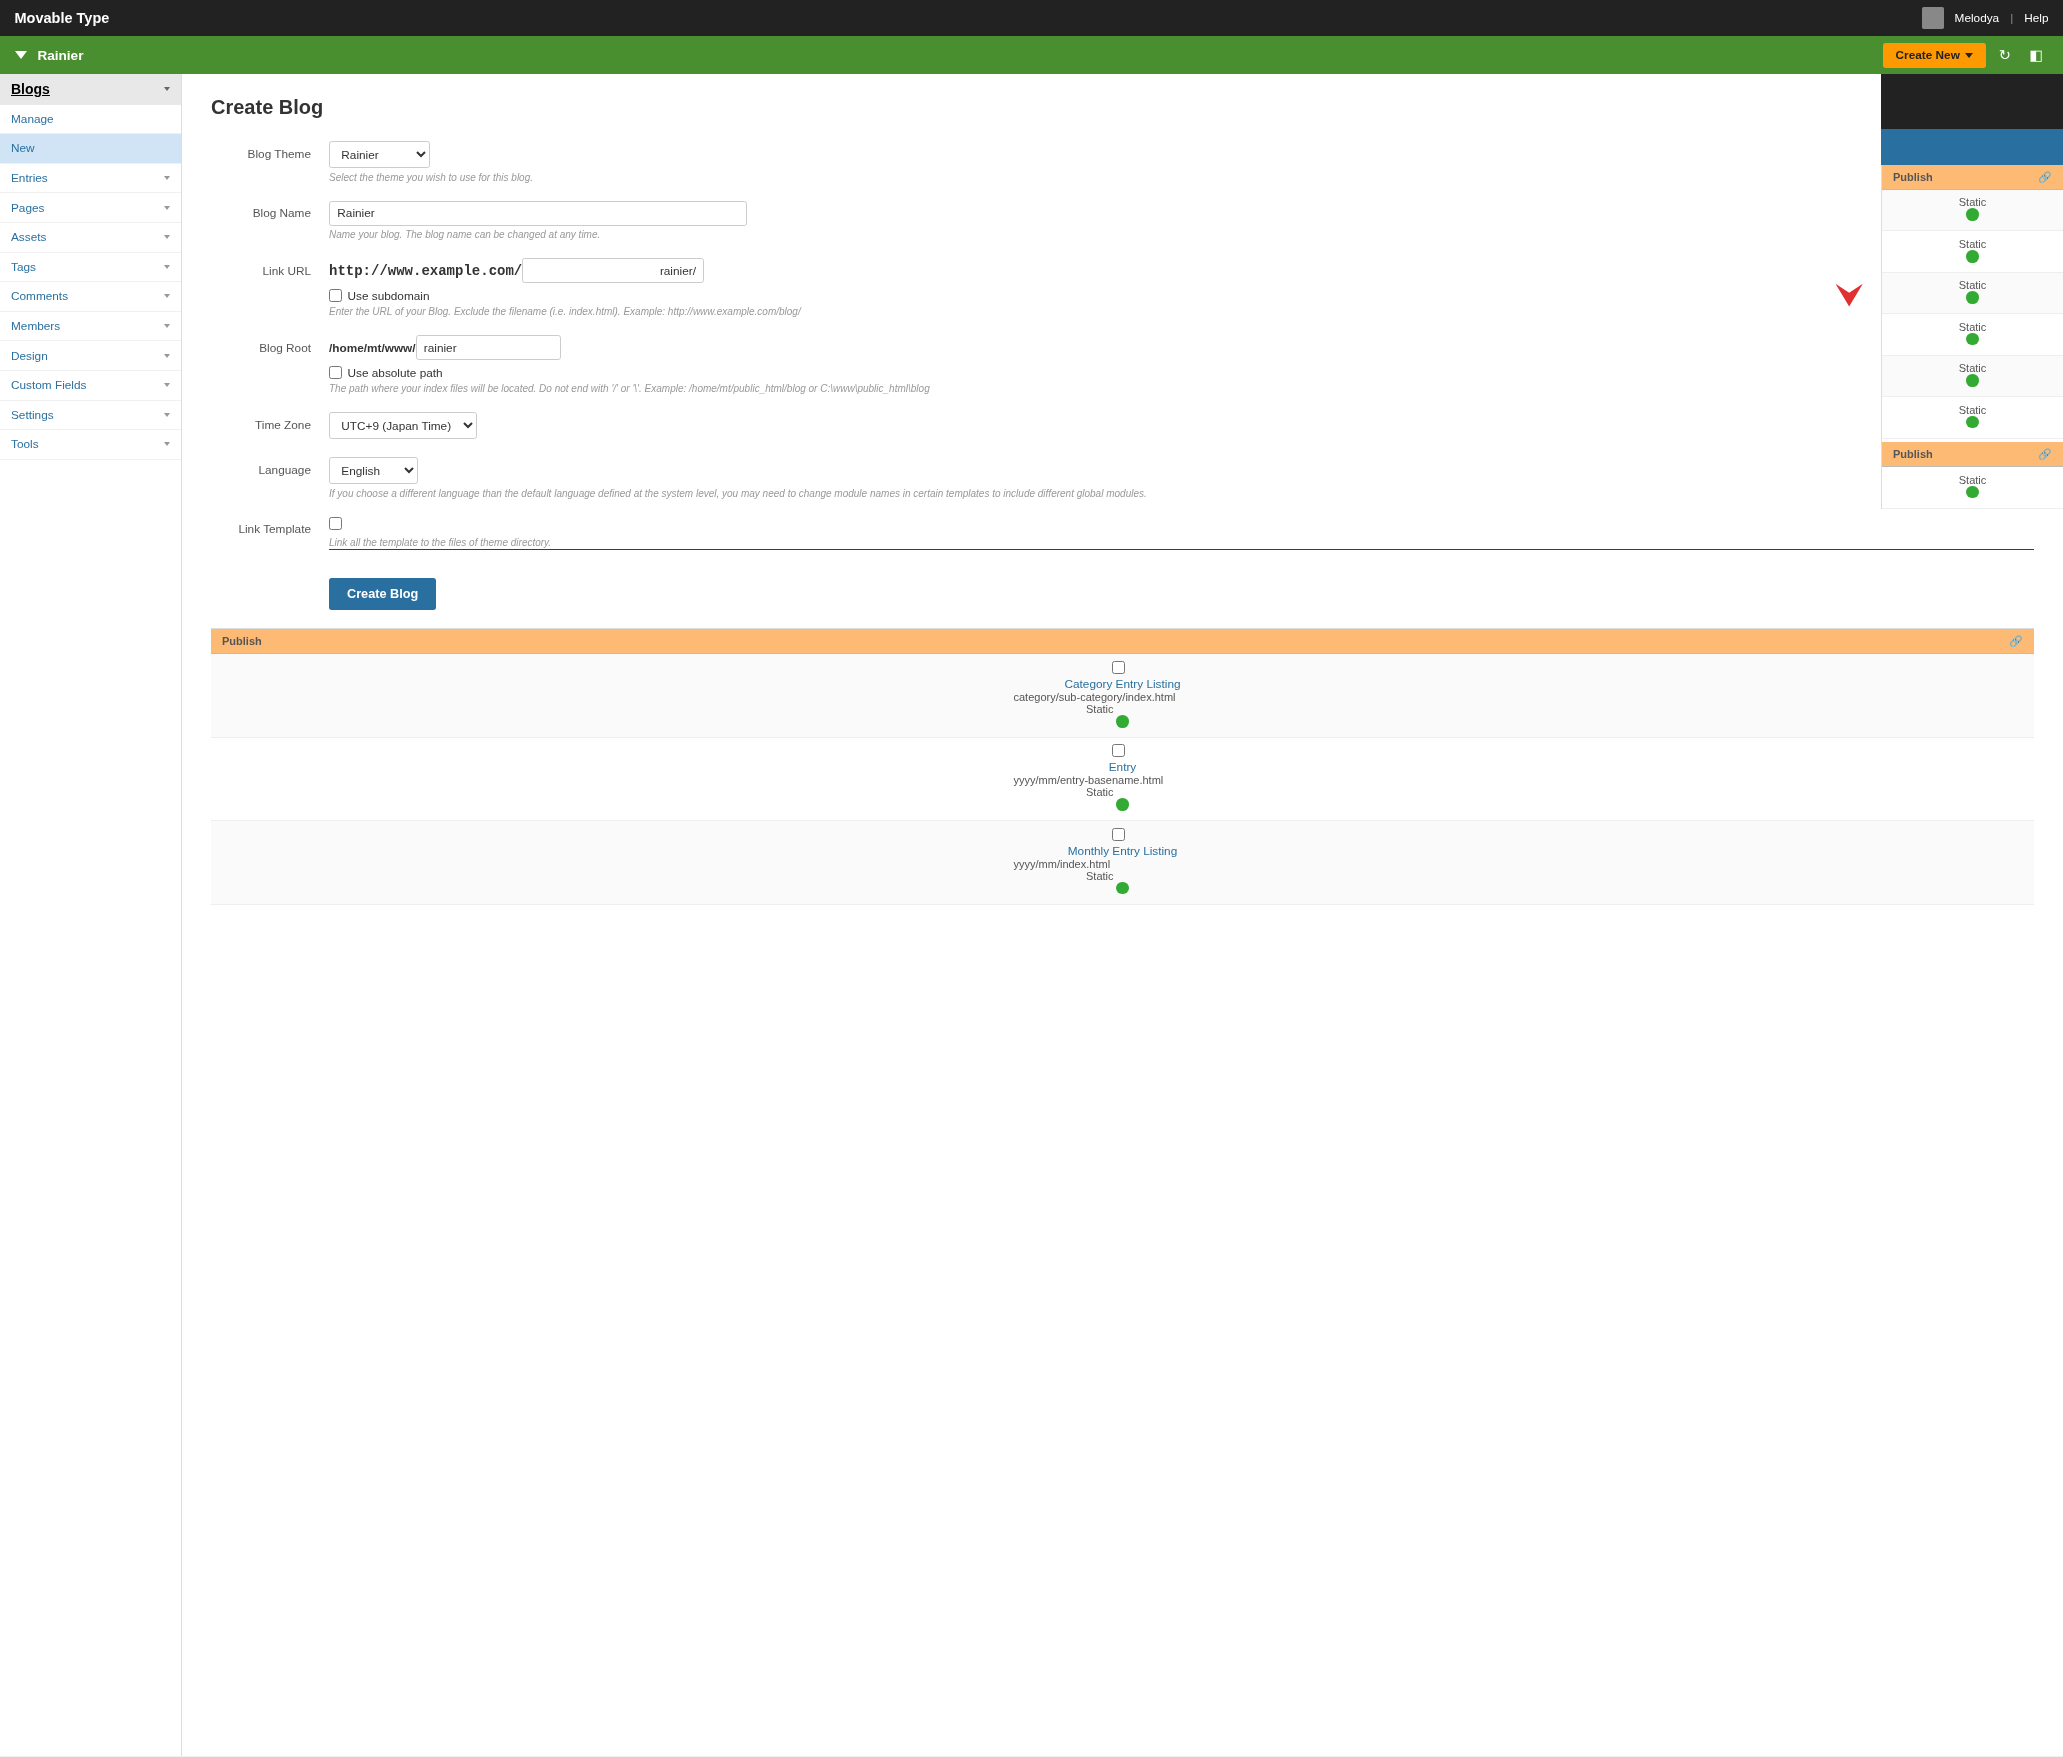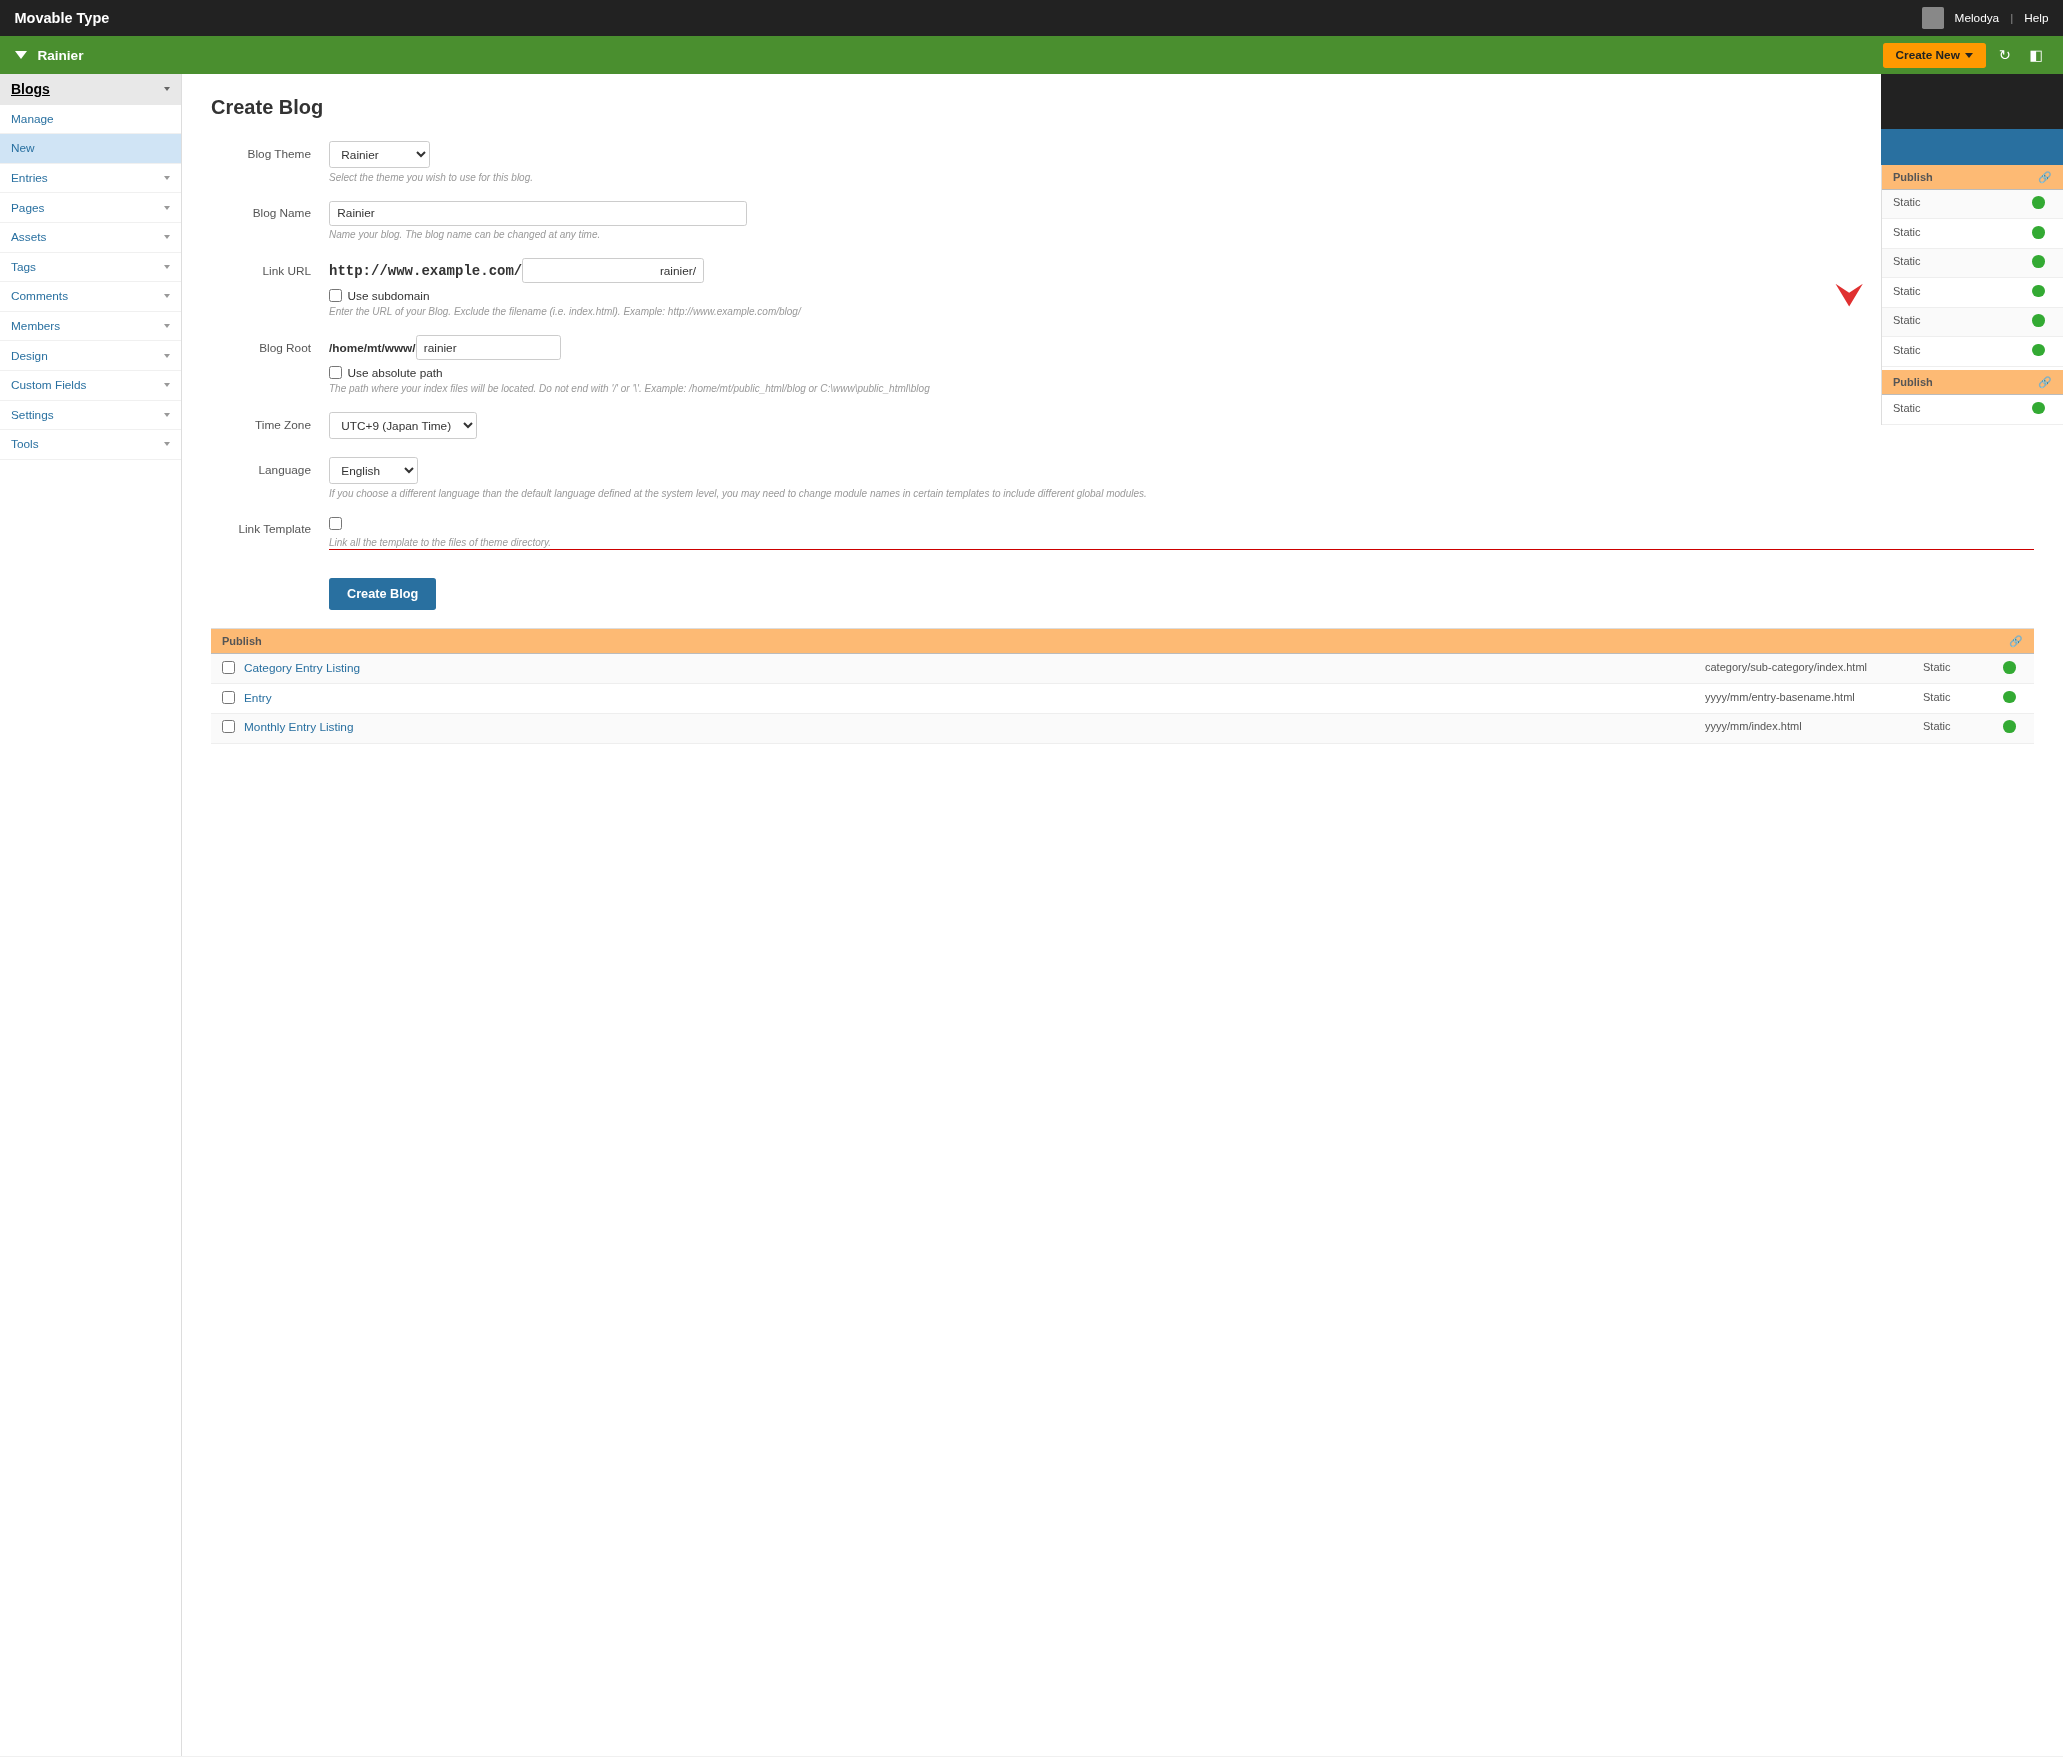--- a/index.html
+++ b/index.html
@@ -219,23 +219,25 @@
       margin-top: 7.3px;
     }
 
     
     .bottom-table {
       margin-top: 18px;
       border-top: 0.9px solid #ddd;
     }
     .table-row {
       display: flex;
+      align-items: center;
       padding: 6.4px 11px;
       border-bottom: 0.9px solid #eee;
       background: #fff;
+      flex-direction: column;
     }
     .table-row:nth-child(even) { background: #fafafa; }
     .table-col-check { width: 22px; flex-shrink: 0; }
     .table-col-name { flex: 1; color: #2970a0; cursor: pointer; }
     .table-col-path { width: 218px; color: #555; font-size: 11px; }
     .table-col-type { width: 73px; color: #555; font-size: 11px; }
     .table-col-status { width: 27px; text-align: center; }
     .status-dot {
       width: 12.7px;
       height: 12.7px;

